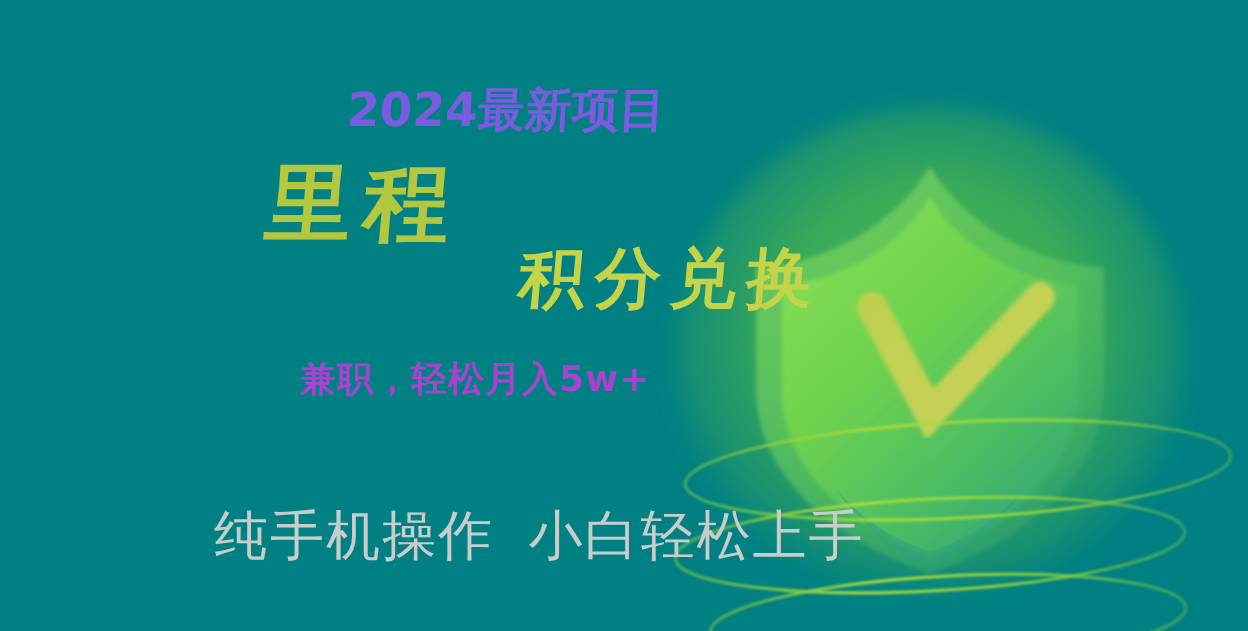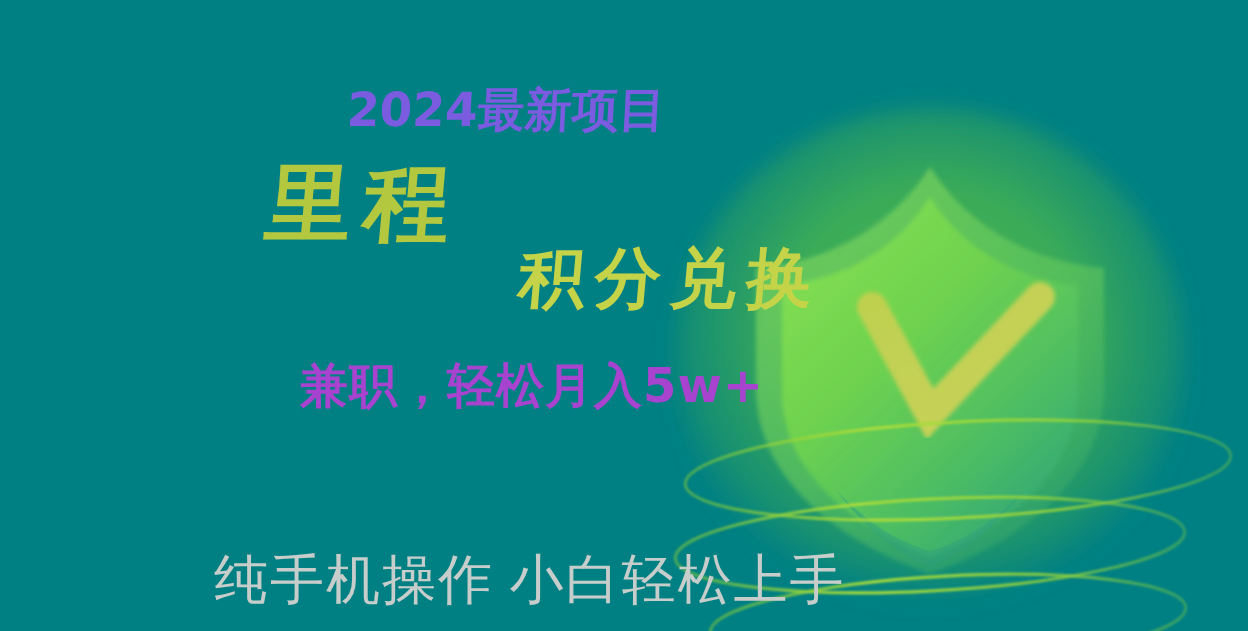--- a/index.html
+++ b/index.html
@@ -65,37 +65,36 @@
     color: #c4d348;
     font-family: "DejaVu Sans", sans-serif;
     font-weight: 700;
     letter-spacing: 10px;
     transform: skewX(-5deg);
   }
 
   .l-benefit {
     left: 300px;
     top: 361px;
-    font-size: 48px;
+    font-size: 36px;
     color: #a843d0;
     font-family: "DejaVu Sans", sans-serif;
     font-weight: 700;
     letter-spacing: 1px;
     text-align: center;
   }
 
   .l-footer {
     left: 214px;
     top: 513px;
     font-size: 54px;
     color: #c6cdca;
-    font-family: Liberation Serif, serif;
+    font-family: Liberation Mono, monospace;
     font-weight: 400;
     letter-spacing: 2px;
-    margin-top: 40px;
   }
 </style>
 </head>
 <body>
 
 <div id="stage">
 
   <svg class="art" viewBox="0 0 1248 631" width="1248" height="631" xmlns="http://www.w3.org/2000/svg">
     <defs>
       <radialGradient id="glowGrad" cx="50%" cy="45%" r="55%">

